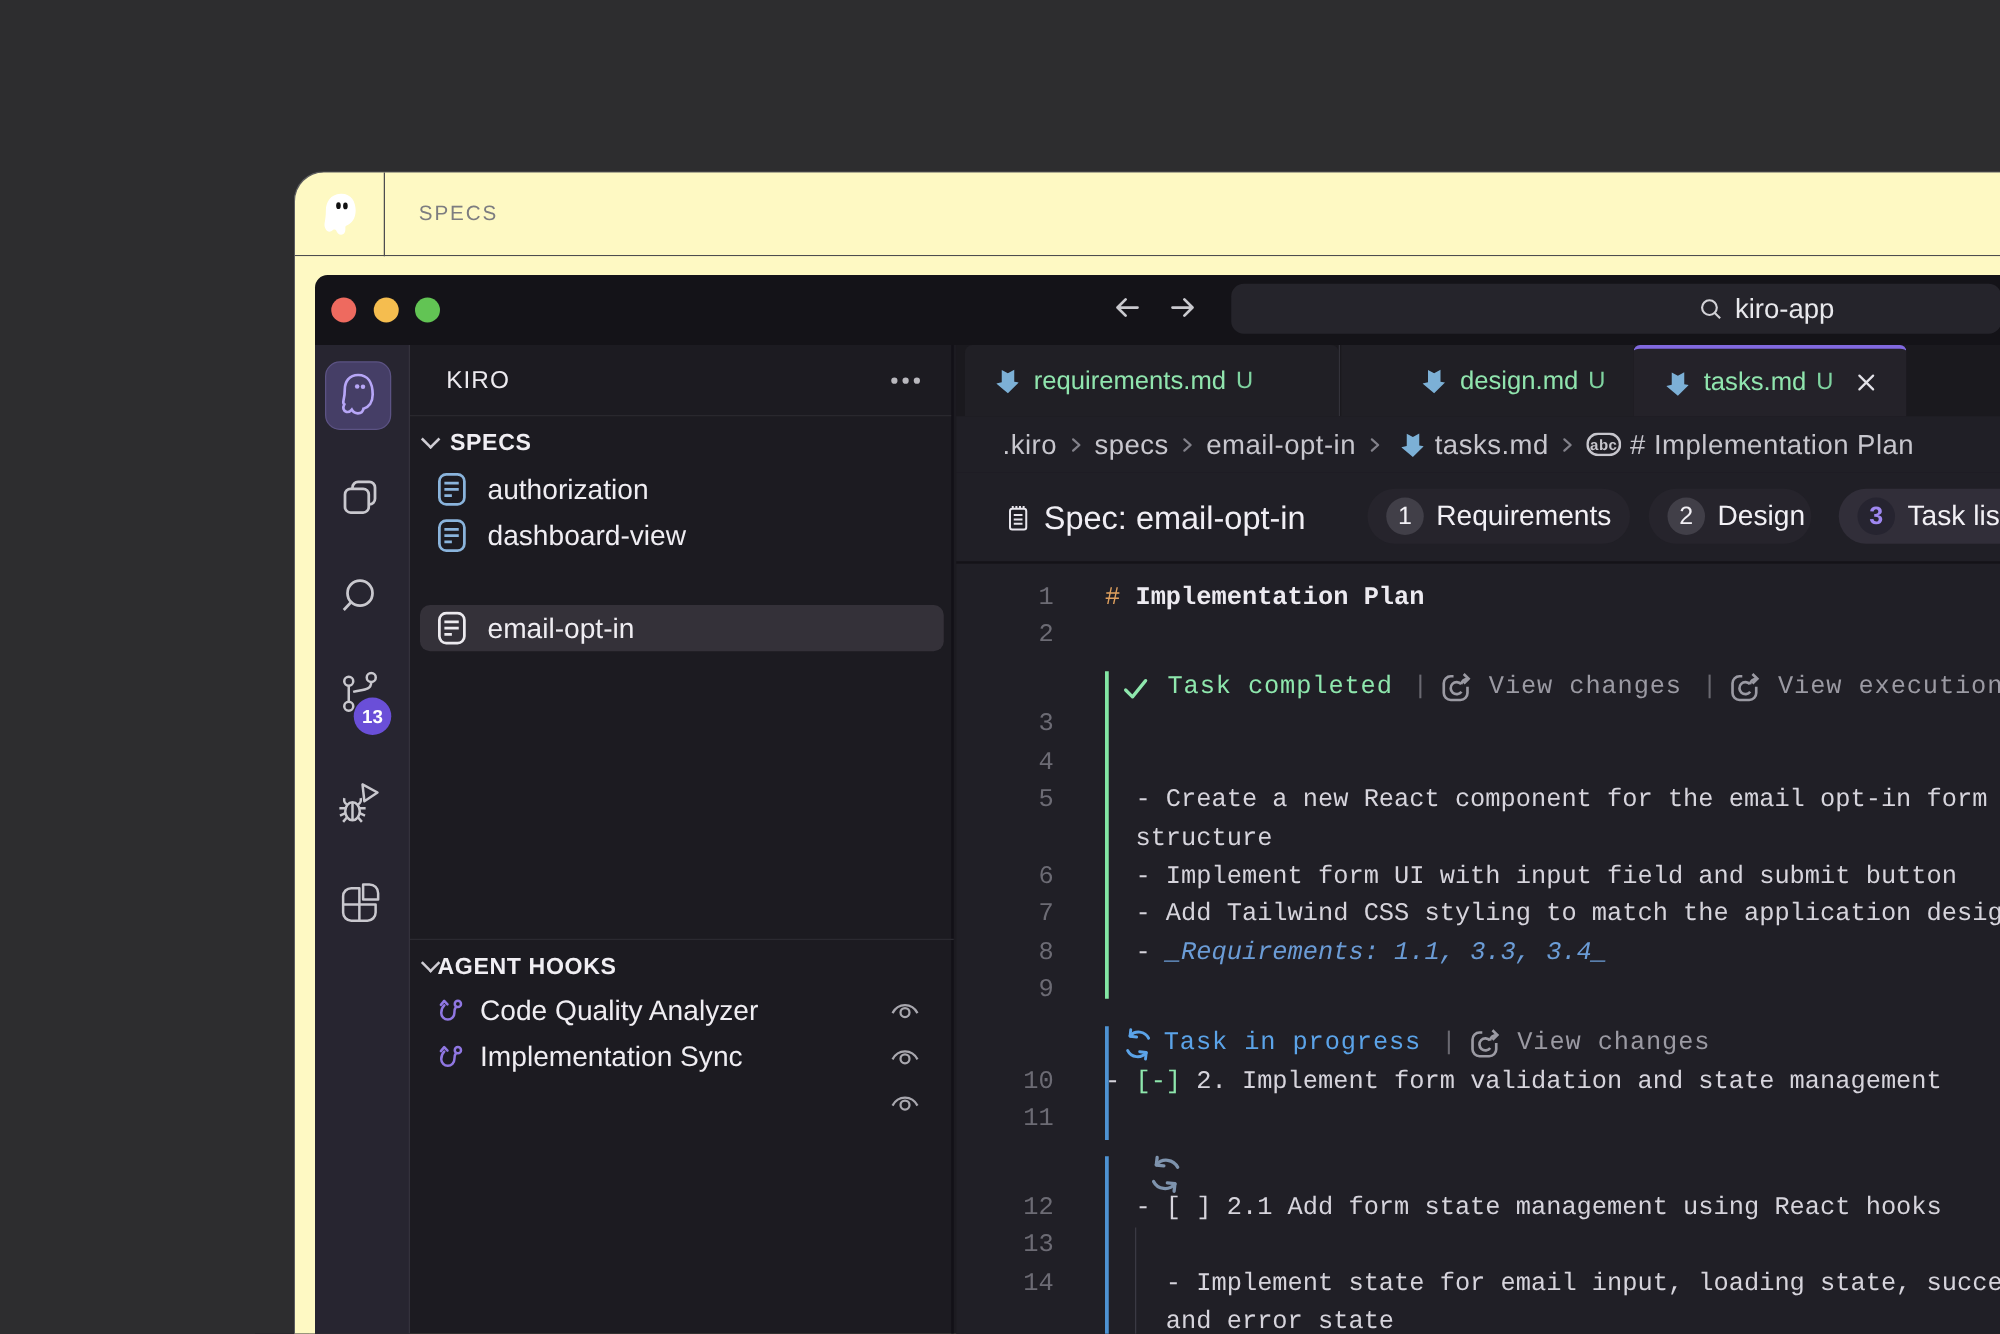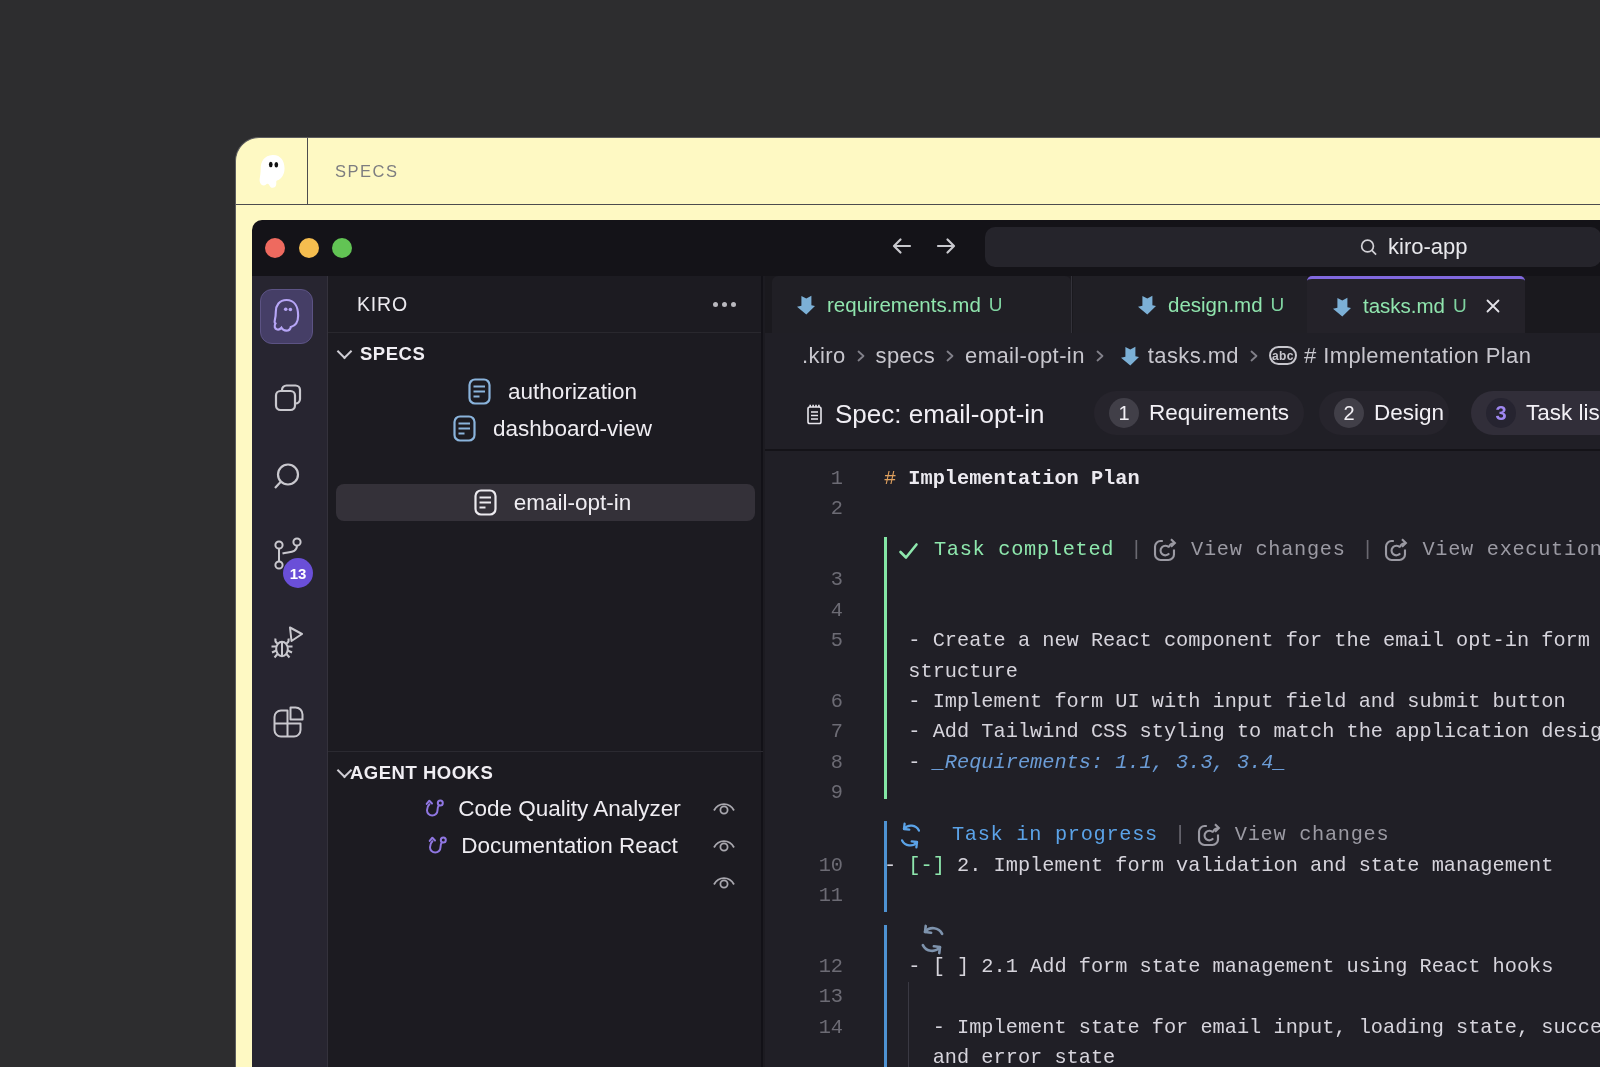--- a/index.html
+++ b/index.html
@@ -40,21 +40,21 @@
 
   
   #sidebar { left:76px; top:0; width:435px; bottom:0; border-right:2px solid #121117; }
   #sb-head { left:0; top:0; right:0; height:57px; border-bottom:1px solid #29282e; }
   #sb-head .t { position:absolute; left:29px; top:0; line-height:57px; color:#eceaef; font-size:19.5px; letter-spacing:0.8px; }
   #dots { position:absolute; right:25px; top:26px; display:flex; gap:4px; }
   #dots i { width:5px; height:5px; border-radius:50%; background:#b9b8be; }
 
   .sect-head { color:#f0eef3; font-size:18.5px; font-weight:bold; letter-spacing:0.5px; }
   .chev { display:inline-block; width:11px; height:11px; border-right:2px solid #cfcdd4; border-bottom:2px solid #cfcdd4; transform:rotate(45deg); }
-  .tree-row { left:8px; width:419px; height:37px; border-radius:8px; display:flex; align-items:center;justify-content:center; }
+  .tree-row { left:8px; width:419px; height:37px; border-radius:8px; display:flex; align-items:center; }
   .tree-row svg { margin-left:14px; }
   .tree-row .lbl { margin-left:17px; color:#efedf2; font-size:22.5px; }
   .tree-row.sel { background:#343139; }
   .hook-row .lbl { margin-left:12px; color:#efedf2; font-size:22.5px; }
 
   
   #editor { left:513px; top:0; right:0; bottom:0; background:#1a191e; }
   #tabstrip { left:0; top:0; right:0; height:57px; }
   .tab { top:0; height:57px; display:flex; align-items:center; background:#201f25; }
   .tab .lbl { color:#90e5ae; font-size:20.5px; margin-left:12px; }
@@ -204,21 +204,21 @@
               <path d="M2.7 5.9 L5.35 2.7 L8 5.5" stroke-linejoin="round"></path>
             </svg>
             <span class="lbl">Code Quality Analyzer</span>
           </div>
         <div class="abs tree-row hook-row" style="top:551px">
             <svg width="22" height="22" viewBox="0 0 22 22" fill="none" stroke="#9077e2" stroke-width="2" stroke-linecap="round">
               <circle cx="16.3" cy="5.1" r="2.5"></circle>
               <path d="M14.9 7.3 C13.5 8.9 13.5 10.3 13.5 12.3 A5.25 5.25 0 0 1 3 12.3 C3 9.4 4 7.6 5.4 6.3"></path>
               <path d="M2.7 5.9 L5.35 2.7 L8 5.5" stroke-linejoin="round"></path>
             </svg>
-            <span class="lbl">Documentation React</span>
+            <span class="lbl">Implementation Sync</span>
           </div>
         <svg class="abs" style="left:384px;top:523px" width="24" height="18" viewBox="0 0 24 18" fill="none" stroke="#a8a7ae" stroke-width="1.8">
             <path d="M2 11.5 C6.5 3 17.5 3 22 11.5"></path>
             <circle cx="12" cy="11" r="3.6"></circle>
           </svg>
         <svg class="abs" style="left:384px;top:560px" width="24" height="18" viewBox="0 0 24 18" fill="none" stroke="#a8a7ae" stroke-width="1.8">
             <path d="M2 11.5 C6.5 3 17.5 3 22 11.5"></path>
             <circle cx="12" cy="11" r="3.6"></circle>
           </svg>
         <svg class="abs" style="left:384px;top:597px" width="24" height="18" viewBox="0 0 24 18" fill="none" stroke="#a8a7ae" stroke-width="1.8">
@@ -326,21 +326,21 @@
           <div class="row" style="top:266.4px;left:0;right:0"><span class="num">7</span><span class="txt">  - Add Tailwind CSS styling to match the application design</span></div>
           <div class="row" style="top:296.8px;left:0;right:0"><span class="num">8</span><span class="txt">  - <span class="blue-it">_Requirements: 1.1, 3.3, 3.4_</span></span></div>
           <div class="row" style="top:327.2px;left:0"><span class="num">9</span></div>
           <div class="row ann" style="top:369px;left:132px;display:flex;align-items:center;letter-spacing:0.7px;">
             <svg width="27" height="27" viewBox="0 0 27 27" fill="none" stroke="#5ba3e8" stroke-width="2.3" stroke-linecap="round" stroke-linejoin="round">
                 <path d="M21.9 8.6 A9 9 0 0 0 7 6.8"></path>
                 <path d="M5.1 18.4 A9 9 0 0 0 20 20.2"></path>
                 <path d="M7.6 1.7 L7 7 L12.3 7.6"></path>
                 <path d="M19.4 25.3 L20 20 L14.7 19.4"></path>
               </svg>
-            <span class="b" style="margin-left:28px">Task in progress</span><span class="sep2" style="margin-left:16px">|</span>
+            <span class="b" style="margin-left:7px">Task in progress</span><span class="sep2" style="margin-left:16px">|</span>
             <svg style="margin-left:7px" width="29" height="29" viewBox="0 0 26 26" fill="none" stroke="#9b9aa3" stroke-width="1.9">
                 <path d="M21.5 12 V16.5 A5 5 0 0 1 16.5 21.5 H9.5 A5 5 0 0 1 4.5 16.5 V9.5 A5 5 0 0 1 9.5 4.5 H11.5"></path>
                 <path d="M17 10.2 A4.3 4.3 0 1 0 17.2 15.6"></path>
                 <path d="M17 10.2 Q17.8 6.5 22 6.3"></path>
                 <path d="M18.8 2.9 L22.3 6.3 L18.8 9.7"></path>
               </svg>
             <span style="margin-left:12px">View changes</span>
           </div>
           <div class="row" style="top:399.6px;left:0;right:0"><span class="num">10</span><span class="txt">- <span class="green">[-]</span> 2. Implement form validation and state management</span></div>
           <div class="row" style="top:430px;left:0"><span class="num">11</span></div>

